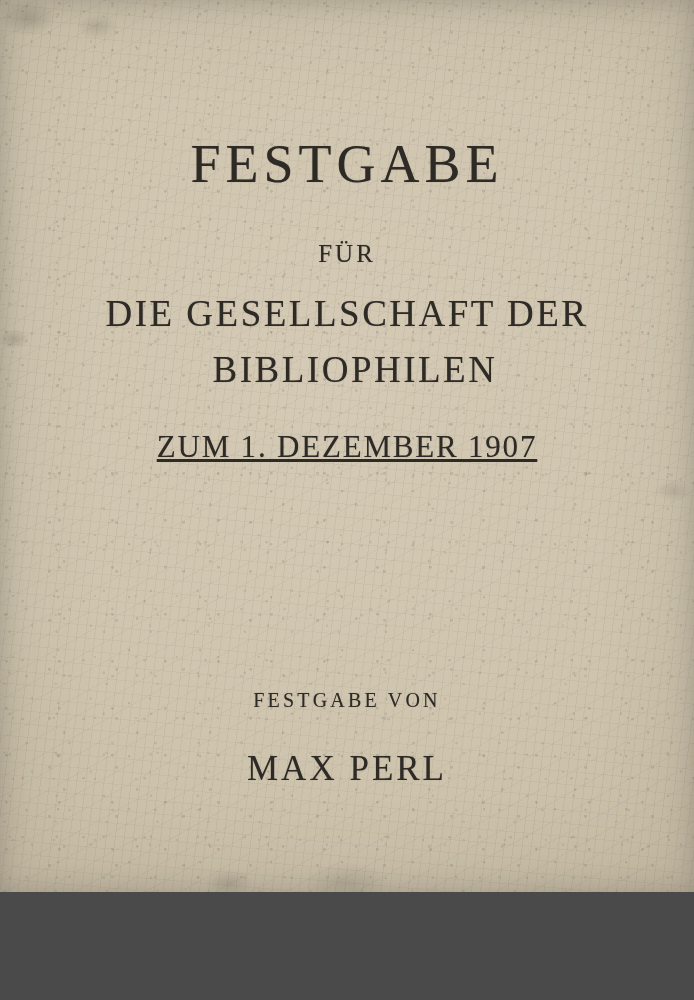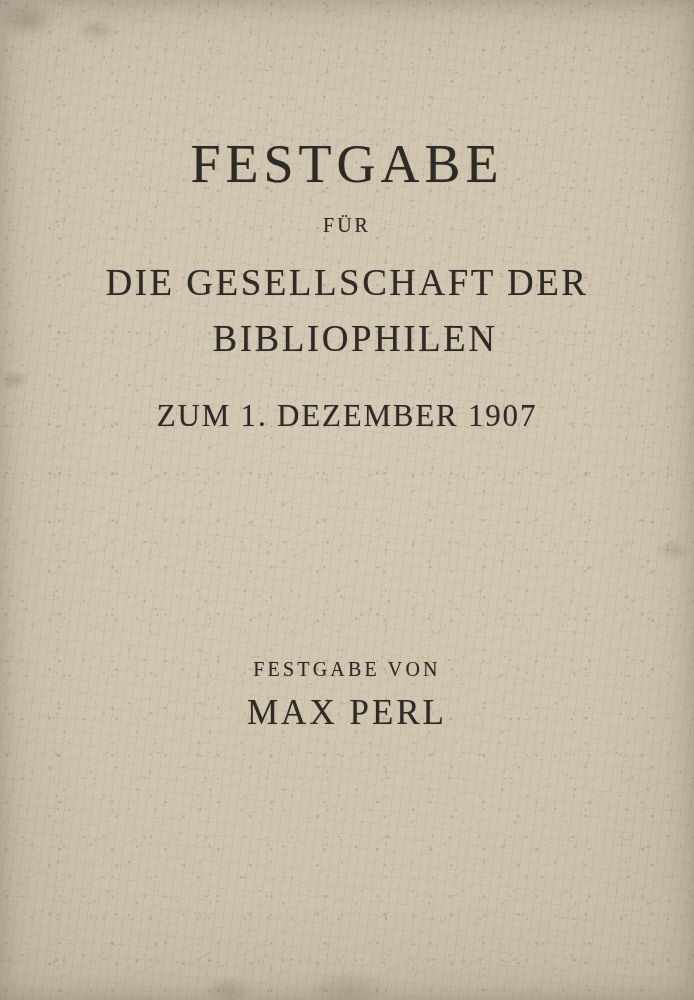--- a/index.html
+++ b/index.html
@@ -3,21 +3,21 @@
 <meta charset="utf-8">
 <style>
   html, body {
     margin: 0;
     padding: 0;
     background: #4a4a4a;
   }
   #page {
     position: relative;
     width: 694px;
-    height: 1000px;
+    height: 892px;
     overflow: hidden;
     background-color: #cdc3ae;
     font-family: "Liberation Serif", serif;
   }
   
   #paper-base {
     position: absolute;
     inset: 0;
     background:
       radial-gradient(ellipse 120% 95% at 48% 42%, #d4cab5 0%, #cfc5af 45%, #c5baa3 78%, #b8ad96 100%);
@@ -90,47 +90,48 @@
   }
 
   #title-main {
     margin-top: 133px;
     font-size: 54px;
     letter-spacing: 5px;
     font-weight: 400;
     font-family: "Liberation Serif", serif;
   }
   #title-fuer {
-    margin-top: 19px;
-    font-size: 20px;
+    margin-top: 45px;
+    font-size: 25px;
     letter-spacing: 3px;
   }
   #title-soc1 {
     margin-top: 24px;
     font-size: 37px;
     letter-spacing: 2.5px;
   }
   #title-soc2 {
     margin-top: 13px;
     font-size: 37px;
     letter-spacing: 2.5px;
     margin-left: 16px;
   }
   #title-date {
     margin-top: 38px;
     font-size: 31px;
     letter-spacing: 1.8px;
+    text-decoration: underline;
   }
   #dedication-label {
     margin-top: 224px;
     font-size: 20px;
     letter-spacing: 3.2px;
   }
   #dedication-name {
-    margin-top: 12px;
+    margin-top: 37px;
     font-size: 35px;
     letter-spacing: 3px;
   }
 </style>
 </head>
 <body>
 
 <div id="page">
   <div id="paper-base"></div>
   <div id="paper-fibers"></div>

